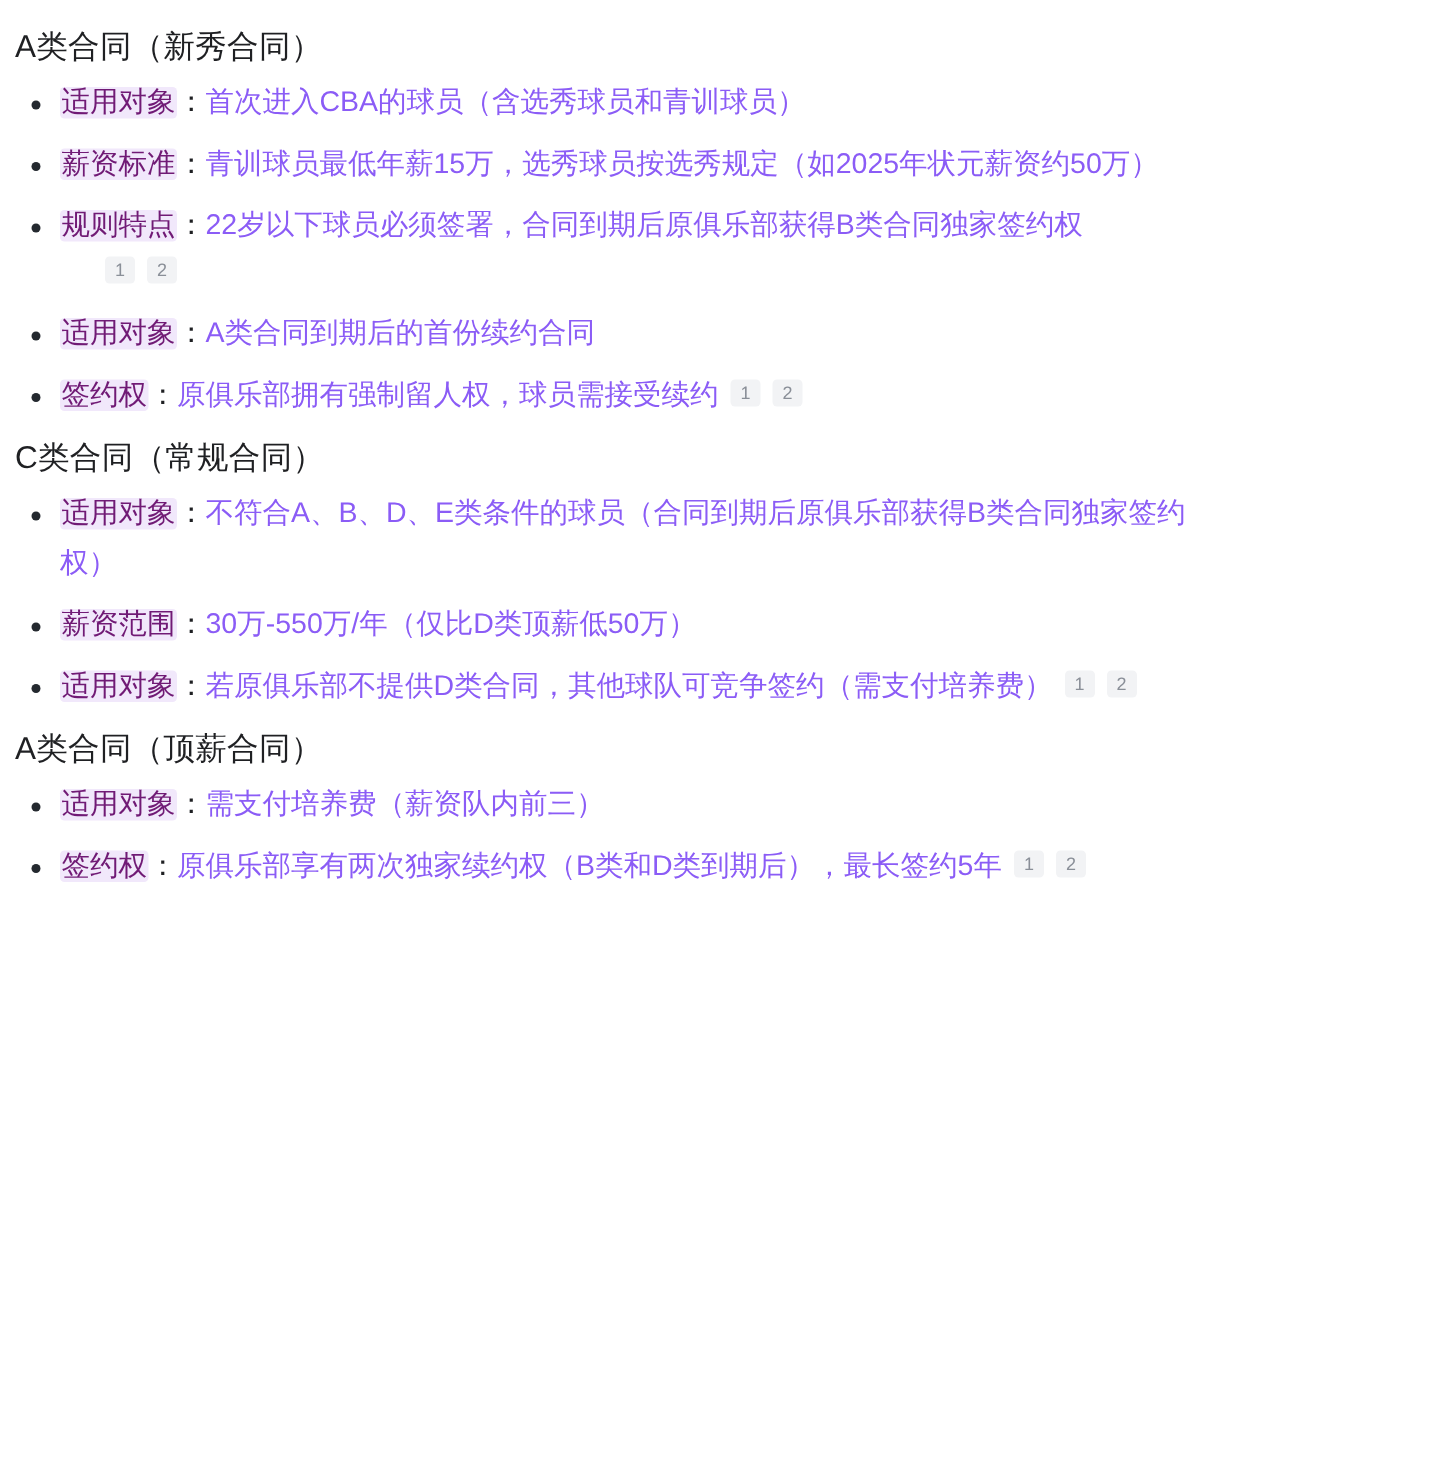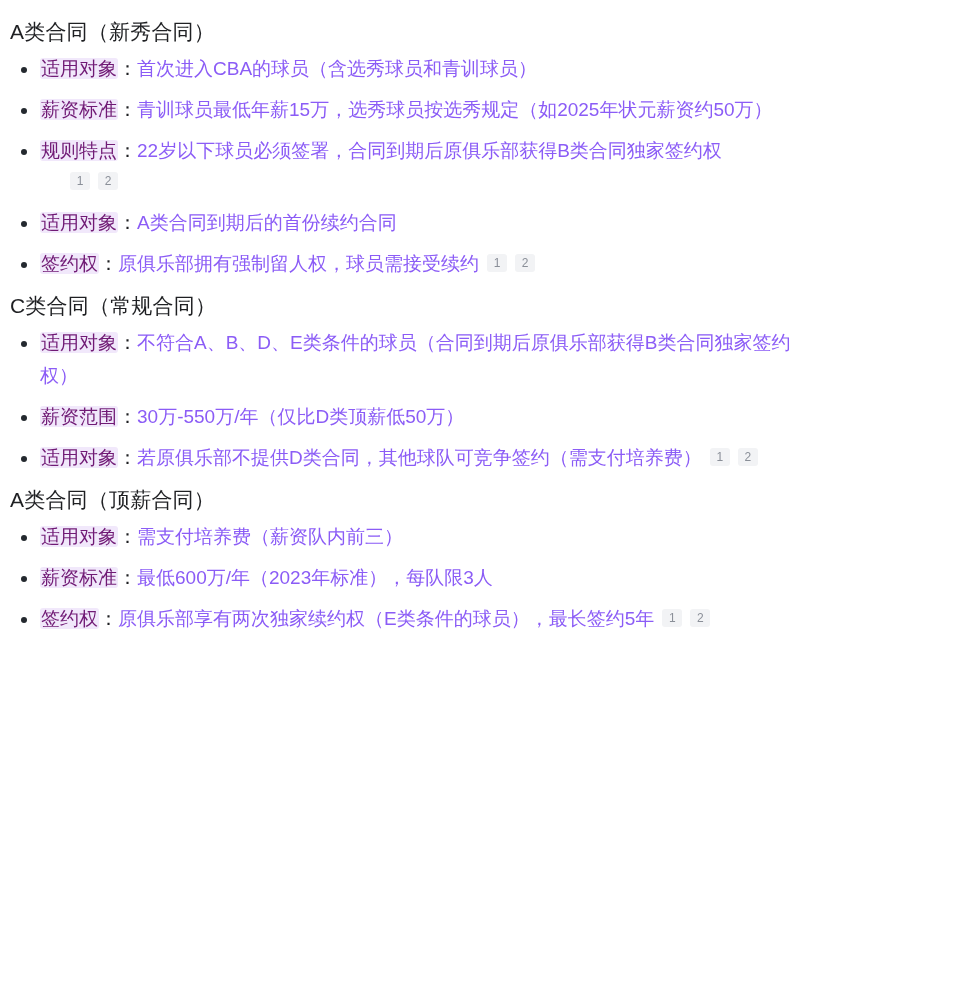--- a/index.html
+++ b/index.html
@@ -116,18 +116,17 @@
         <ul class="bullets">
           <li><span class="label">适用对象</span><span class="colon">：</span><span class="body-text">不符合A、B、D、E类条件的球员（合同到期后原俱乐部获得B类合同独家签约权）</span></li>
           <li><span class="label">薪资范围</span><span class="colon">：</span><span class="body-text">30万-550万/年（仅比D类顶薪低50万）</span></li>
           <li><span class="label">适用对象</span><span class="colon">：</span><span class="body-text">若原俱乐部不提供D类合同，其他球队可竞争签约（需支付培养费）</span><span class="refs"><span class="ref">1</span><span class="ref">2</span></span></li>
         </ul>
       </div>
       <div class="section">
         <div class="section-title">A类合同（顶薪合同）</div>
         <ul class="bullets">
           <li><span class="label">适用对象</span><span class="colon">：</span><span class="body-text">需支付培养费（薪资队内前三）</span></li>
-          <li><span class="label">薪资标准</span><span class="colon">：</span><span class="body-text">最低600万/年（2023年标准），每队限3人</span></li>
-          <li><span class="label">签约权</span><span class="colon">：</span><span class="body-text">原俱乐部享有两次独家续约权（E类条件的球员），最长签约5年</span><span class="refs"><span class="ref">1</span><span class="ref">2</span></span></li>
+          <li><span class="label">签约权</span><span class="colon">：</span><span class="body-text">原俱乐部享有两次独家续约权（B类和D类到期后），最长签约5年</span><span class="refs"><span class="ref">1</span><span class="ref">2</span></span></li>
         </ul>
       </div>
     </div>
 </div>
 
 </body></html>

